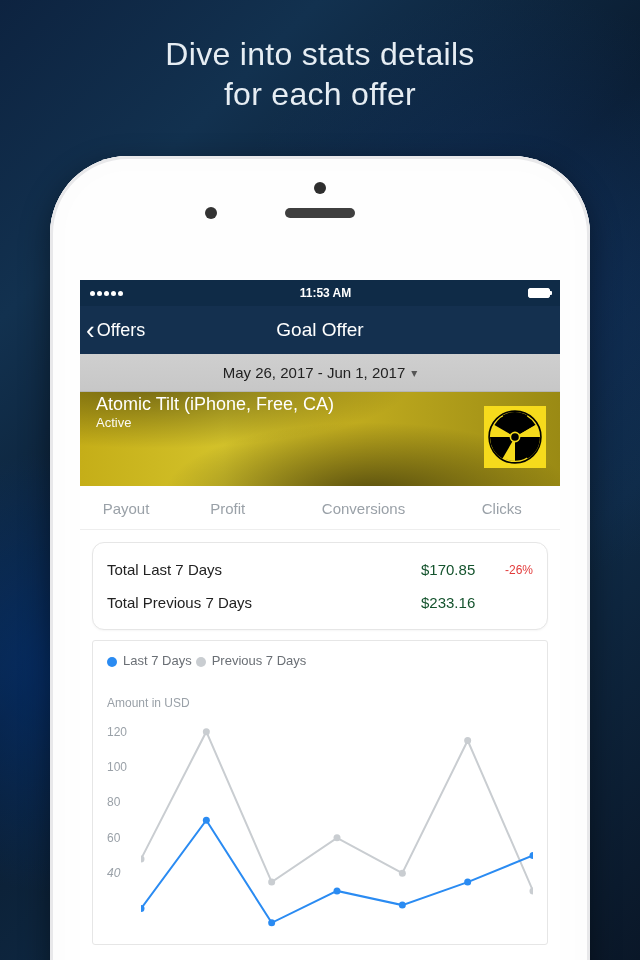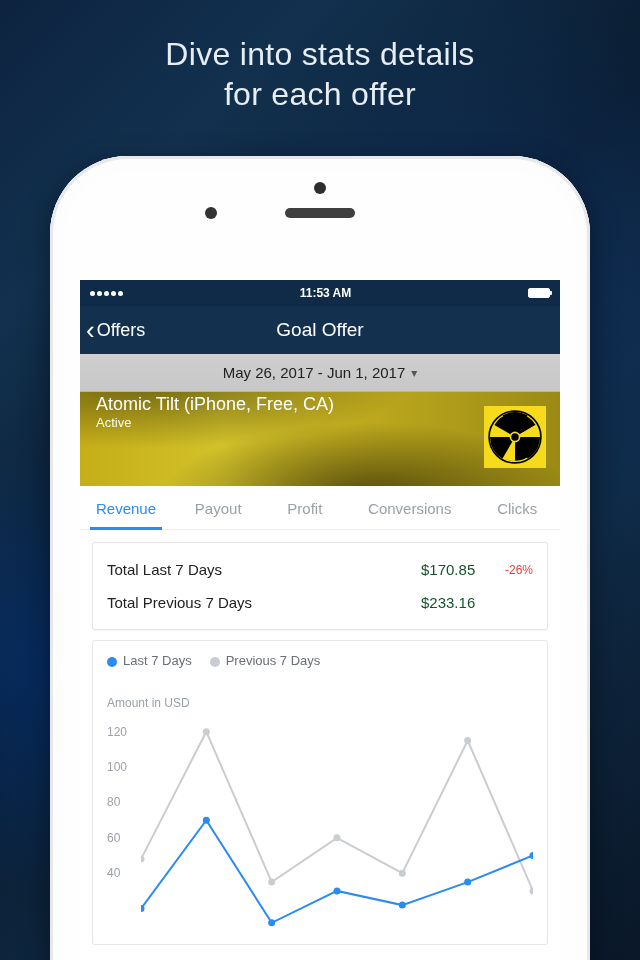--- a/index.html
+++ b/index.html
@@ -86,31 +86,31 @@
     background: #f6db1c; display: flex; align-items: center; justify-content: center;
   }
   
   .tabs { display: flex; border-bottom: 1px solid #eee; background: #fff; }
   .tab { flex: 1 1 auto; text-align: center; padding: 14px 0 12px; font-size: 15px; color: #9aa1a8; position: relative; }
   .tab.active { color: #2a8bf2; }
   .tab.active::after { content: ""; position: absolute; left: 10px; right: 10px; bottom: -1px; height: 3px; background: #2a8bf2; }
   .tab:first-child { flex: 0 0 92px; }
   
   .summary {
-    margin: 12px 12px 10px; background: #fff; border: 1px solid #e6e6e6; border-radius: 3px;
+    margin: 12px 12px 10px; background: #fff; border: 1px solid #e6e6e6; border-radius: 12px;
     padding: 10px 14px; box-shadow: 0 1px 2px rgba(0,0,0,0.04);
   }
   .summary-row { display: flex; align-items: center; padding: 8px 0; font-size: 15px; }
   .summary-row .label { flex: 1; color: #222; }
   .summary-row .val { color: #14532d; font-weight: 500; min-width: 80px; }
   .summary-row .delta { color: #e23b3b; font-size: 12px; min-width: 32px; text-align: right; }
   .summary-row .delta.empty { visibility: hidden; }
   
   .chartcard { margin: 0 12px; background: #fff; border: 1px solid #e6e6e6; border-radius: 3px; padding: 12px 14px 0; }
-  .legend { display: flex; align-items: center; gap: 18px; font-size: 13px; color: #6a6f75; margin-bottom: 16px; }
+  .legend { display: flex; align-items: center; gap: 4px; font-size: 13px; color: #6a6f75; margin-bottom: 16px; }
   .legend .dot { width: 10px; height: 10px; border-radius: 50%; display: inline-block; margin-right: 6px; vertical-align: middle; }
   .legend .dot.blue { background: #2a8bf2; }
   .legend .dot.grey { background: #c9cdd1; }
   .ylabel { font-size: 12px; color: #9aa1a8; margin-bottom: 4px; margin-top: 28px; }
   .chart { position: relative; height: 230px; }
   .ytick { position: absolute; left: 0; font-size: 12px; color: #9aa1a8; transform: translateY(-50%); }
   .plot { position: absolute; left: 34px; right: 0; top: 0; bottom: 0; }
 </style>
 </head>
 <body>
@@ -177,21 +177,20 @@
               <path d="M50 50 L73 10 A44 44 0 0 0 27 10 Z" fill="#000" transform="rotate(120 50 50)"></path>
               <path d="M50 50 L73 10 A44 44 0 0 0 27 10 Z" fill="#000" transform="rotate(240 50 50)"></path>
             </g>
             <circle cx="50" cy="50" r="10" fill="#f6db1c"></circle>
             <circle cx="50" cy="50" r="7" fill="#000"></circle>
           </svg>
         </div>
       </div>
 
       <div class="tabs">
-        <div class="tab active"><span>Revenue</span></div>
         <div class="tab"><span>Payout</span></div>
         <div class="tab"><span>Profit</span></div>
         <div class="tab"><span>Conversions</span></div>
         <div class="tab"><span>Clicks</span></div>
       </div>
 
       <div class="summary">
         <div class="summary-row">
           <span class="label">Total Last 7 Days</span>
           <span class="val">$170.85</span>
@@ -229,19 +228,19 @@
                 <circle cx="196" cy="176.9230769230769" r="3.5" fill="#2a8bf2"></circle>
                 <circle cx="261.3333333333333" cy="191.07692307692307" r="3.5" fill="#2a8bf2"></circle>
                 <circle cx="326.6666666666667" cy="168.0769230769231" r="3.5" fill="#2a8bf2"></circle>
                 <circle cx="392" cy="141.53846153846155" r="3.5" fill="#2a8bf2"></circle>
               </svg>
           </div>
         <div class="ytick" style="top: 17.6923px;">120</div>
             <div class="ytick" style="top: 53.0769px;">100</div>
             <div class="ytick" style="top: 88.4615px;">80</div>
             <div class="ytick" style="top: 123.846px;">60</div>
-            <div class="ytick" style="top: 159.231px;">40</div>
+            <div class="ytick" style="top: 159.231px; font-style: italic;">40</div>
           </div>
       </div>
 
     </div>
   </div>
 </div>
 
 </body></html>

